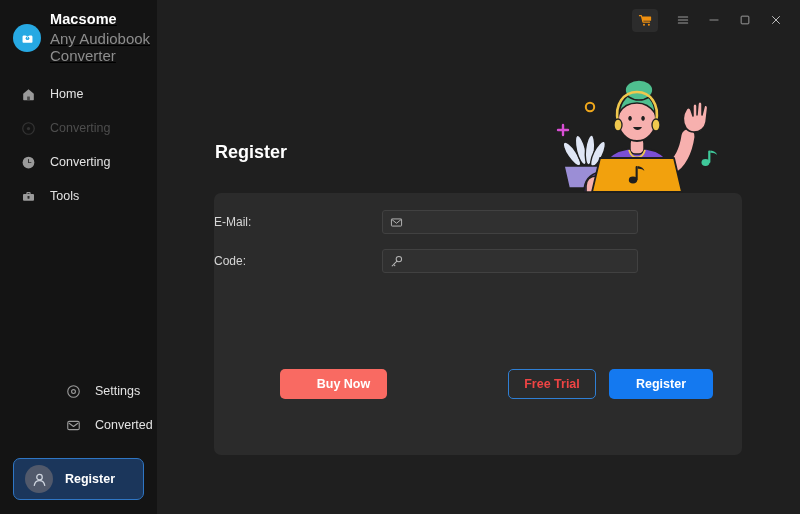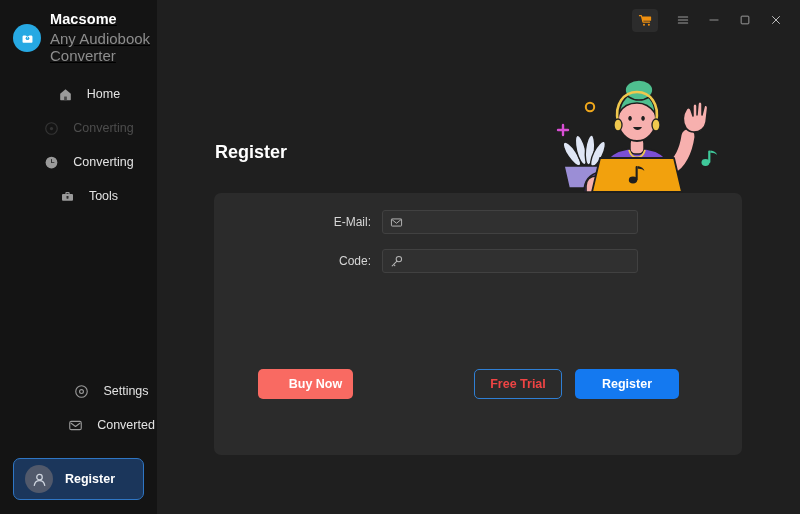--- a/index.html
+++ b/index.html
@@ -54,21 +54,20 @@
   }
 
   .nav-top { margin-top: 17px; }
   .nav-item {
     display: flex;
     align-items: center;
     gap: 13px;
     height: 34px;
     padding-left: 20px;
     cursor: pointer;
-    justify-content: center;
   }
   .nav-item .nav-icon {
     width: 17px; height: 17px;
     display: flex; align-items: center; justify-content: center;
     flex: 0 0 17px;
   }
   .nav-label {
     color: #e3e3e3;
     font-size: 12.5px;
   }
@@ -174,21 +173,20 @@
 
   .form { margin-top: 17px; }
   .form-row {
     display: flex;
     align-items: center;
     height: 24px;
     margin-bottom: 15px;
   }
   .form-label {
     width: 168px;
-    text-align: right;
     padding-right: 11px;
     color: #d6d6d6;
     font-size: 12px;
   }
   .form-field {
     width: 256px;
     height: 24px;
     background: #303030;
     border: 1px solid #414141;
     border-radius: 3px;
@@ -226,24 +224,24 @@
     display: flex;
     align-items: center;
     justify-content: center;
     font-size: 12.5px;
     font-weight: bold;
     cursor: pointer;
     border: none;
     font-family: "Liberation Sans", sans-serif;
   }
   .btn-buy {
-    width: 95px;
+    width: 107px;
     background: #f96a62;
     color: #ffffff;
-    margin-left: 44px;
+    margin-left: 66px;
     padding-left: 20px;
   }
   .btn-trial {
     width: 88px;
     background: transparent;
     border: 1px solid #2f7fd4;
     color: #ef4444;
     margin-left: 121px;
   }
   .btn-register {

